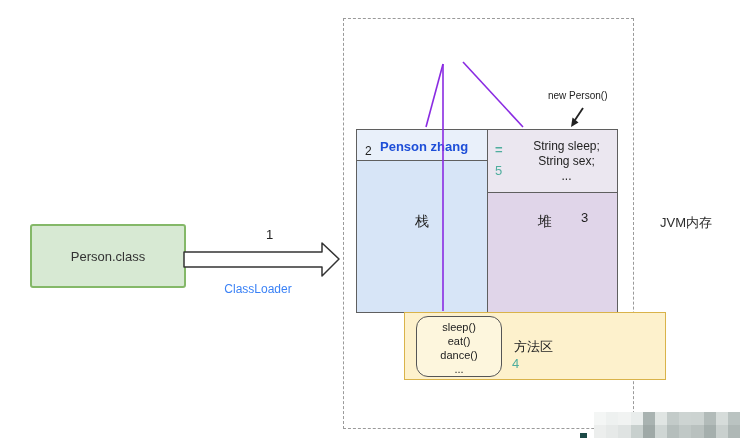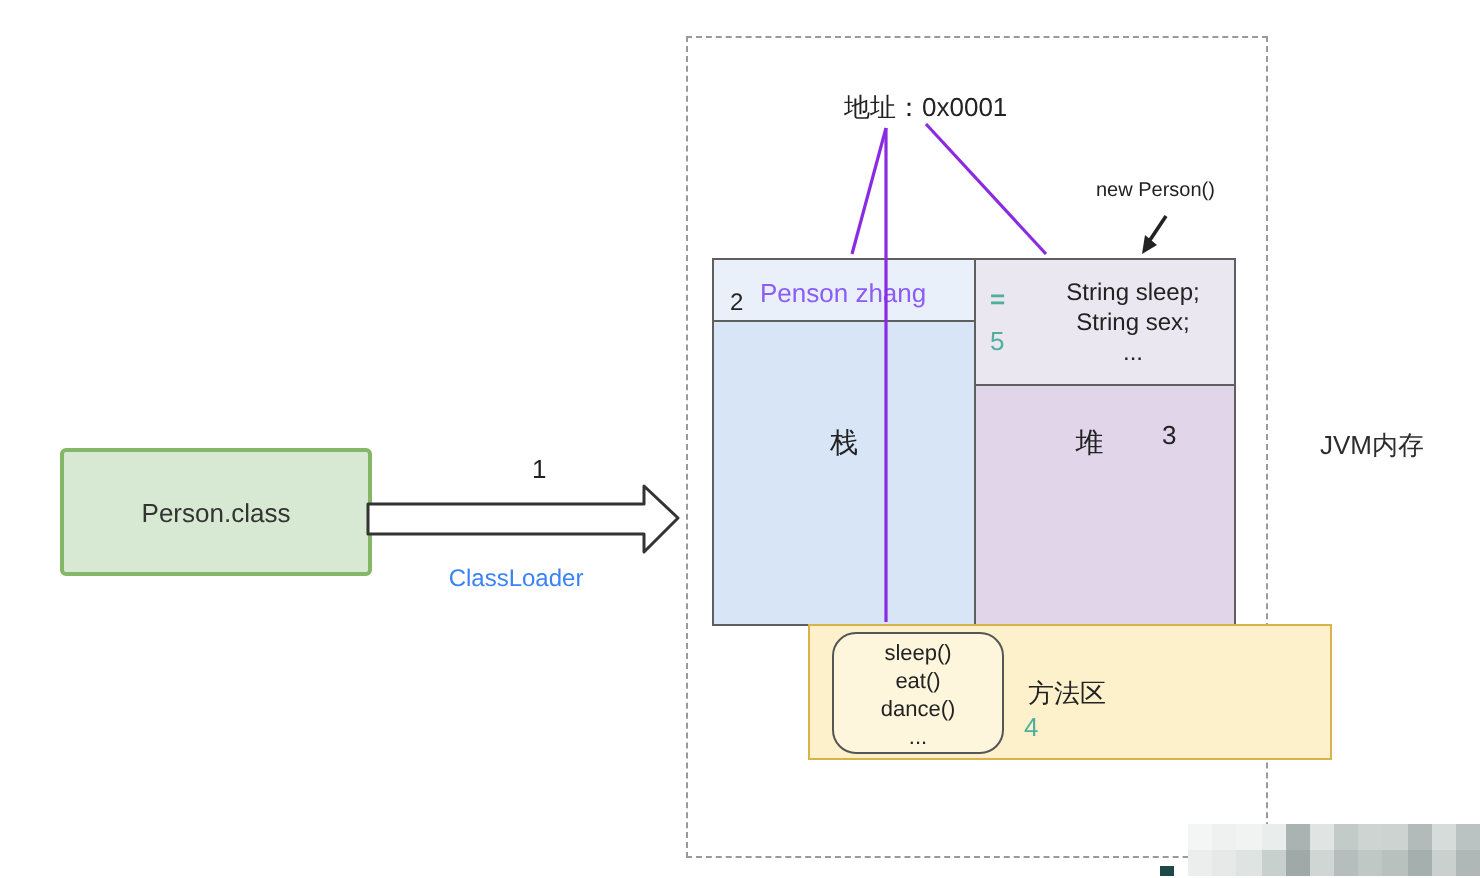--- a/index.html
+++ b/index.html
@@ -21,21 +21,21 @@
     display:flex;align-items:center;justify-content:center;font-size:13px;color:#333;
   }
   .step1{left:266px;top:227px;font-size:13px;color:#222;}
   .loader-caption{left:158px;top:282px;width:200px;text-align:center;font-size:12px;line-height:14px;color:#3b82f6;}
   .address-label{left:422px;top:45px;font-size:13px;color:#222;}
   .new-person-label{left:548px;top:90px;font-size:10px;color:#222;}
   
   .cell{box-sizing:border-box;border:1px solid #5f5f5f;}
   .stack-header{left:356px;top:129px;width:132px;height:32px;background:#e9f0fa;}
   .stack-header .step{position:absolute;left:8px;top:14px;font-size:12px;color:#222;}
-  .stack-header .frame{position:absolute;left:23px;top:9px;font-size:13px;color:#8b5cf6;}
+  .stack-header .frame{position:absolute;left:23px;top:9px;font-size:13px;color:#1d4ed8;font-weight:bold;}
   .stack-body{left:356px;top:160px;width:132px;height:153px;background:#d7e5f7;}
   .stack-body .zone{position:absolute;left:50%;transform:translateX(-50%);top:52px;font-size:14px;color:#222;}
   .heap-header{left:487px;top:129px;width:131px;height:64px;background:#ebe7f0;}
   .heap-header .eq{position:absolute;left:7px;top:12px;font-size:13px;font-weight:bold;}
   .heap-header .five{position:absolute;left:7px;top:33px;font-size:13px;}
   .heap-header .fields{position:absolute;left:32px;right:4px;top:9px;text-align:center;font-size:12px;line-height:15px;color:#222;}
   .heap-body{left:487px;top:192px;width:131px;height:121px;background:#e0d5e9;}
   .heap-body .zone{position:absolute;left:44%;transform:translateX(-50%);top:20px;font-size:14px;color:#222;}
   .heap-body .step{position:absolute;left:93px;top:17px;font-size:13px;color:#222;}
   .method-area{
@@ -69,21 +69,20 @@
 
   <div class="abs class-box">
     <span>Person.class</span>
   </div>
 
   <div class="abs step1">1</div>
   <div class="abs loader-caption">
     <div>ClassLoader</div>
   </div>
 
-  <div class="abs address-label">地址：0x0001</div>
   <div class="abs new-person-label">new Person()</div>
 
   <div class="abs cell stack-header">
     <span class="step">2</span>
     <span class="frame">Penson zhang</span>
   </div>
   <div class="abs cell stack-body">
     <span class="zone">栈</span>
   </div>
 

